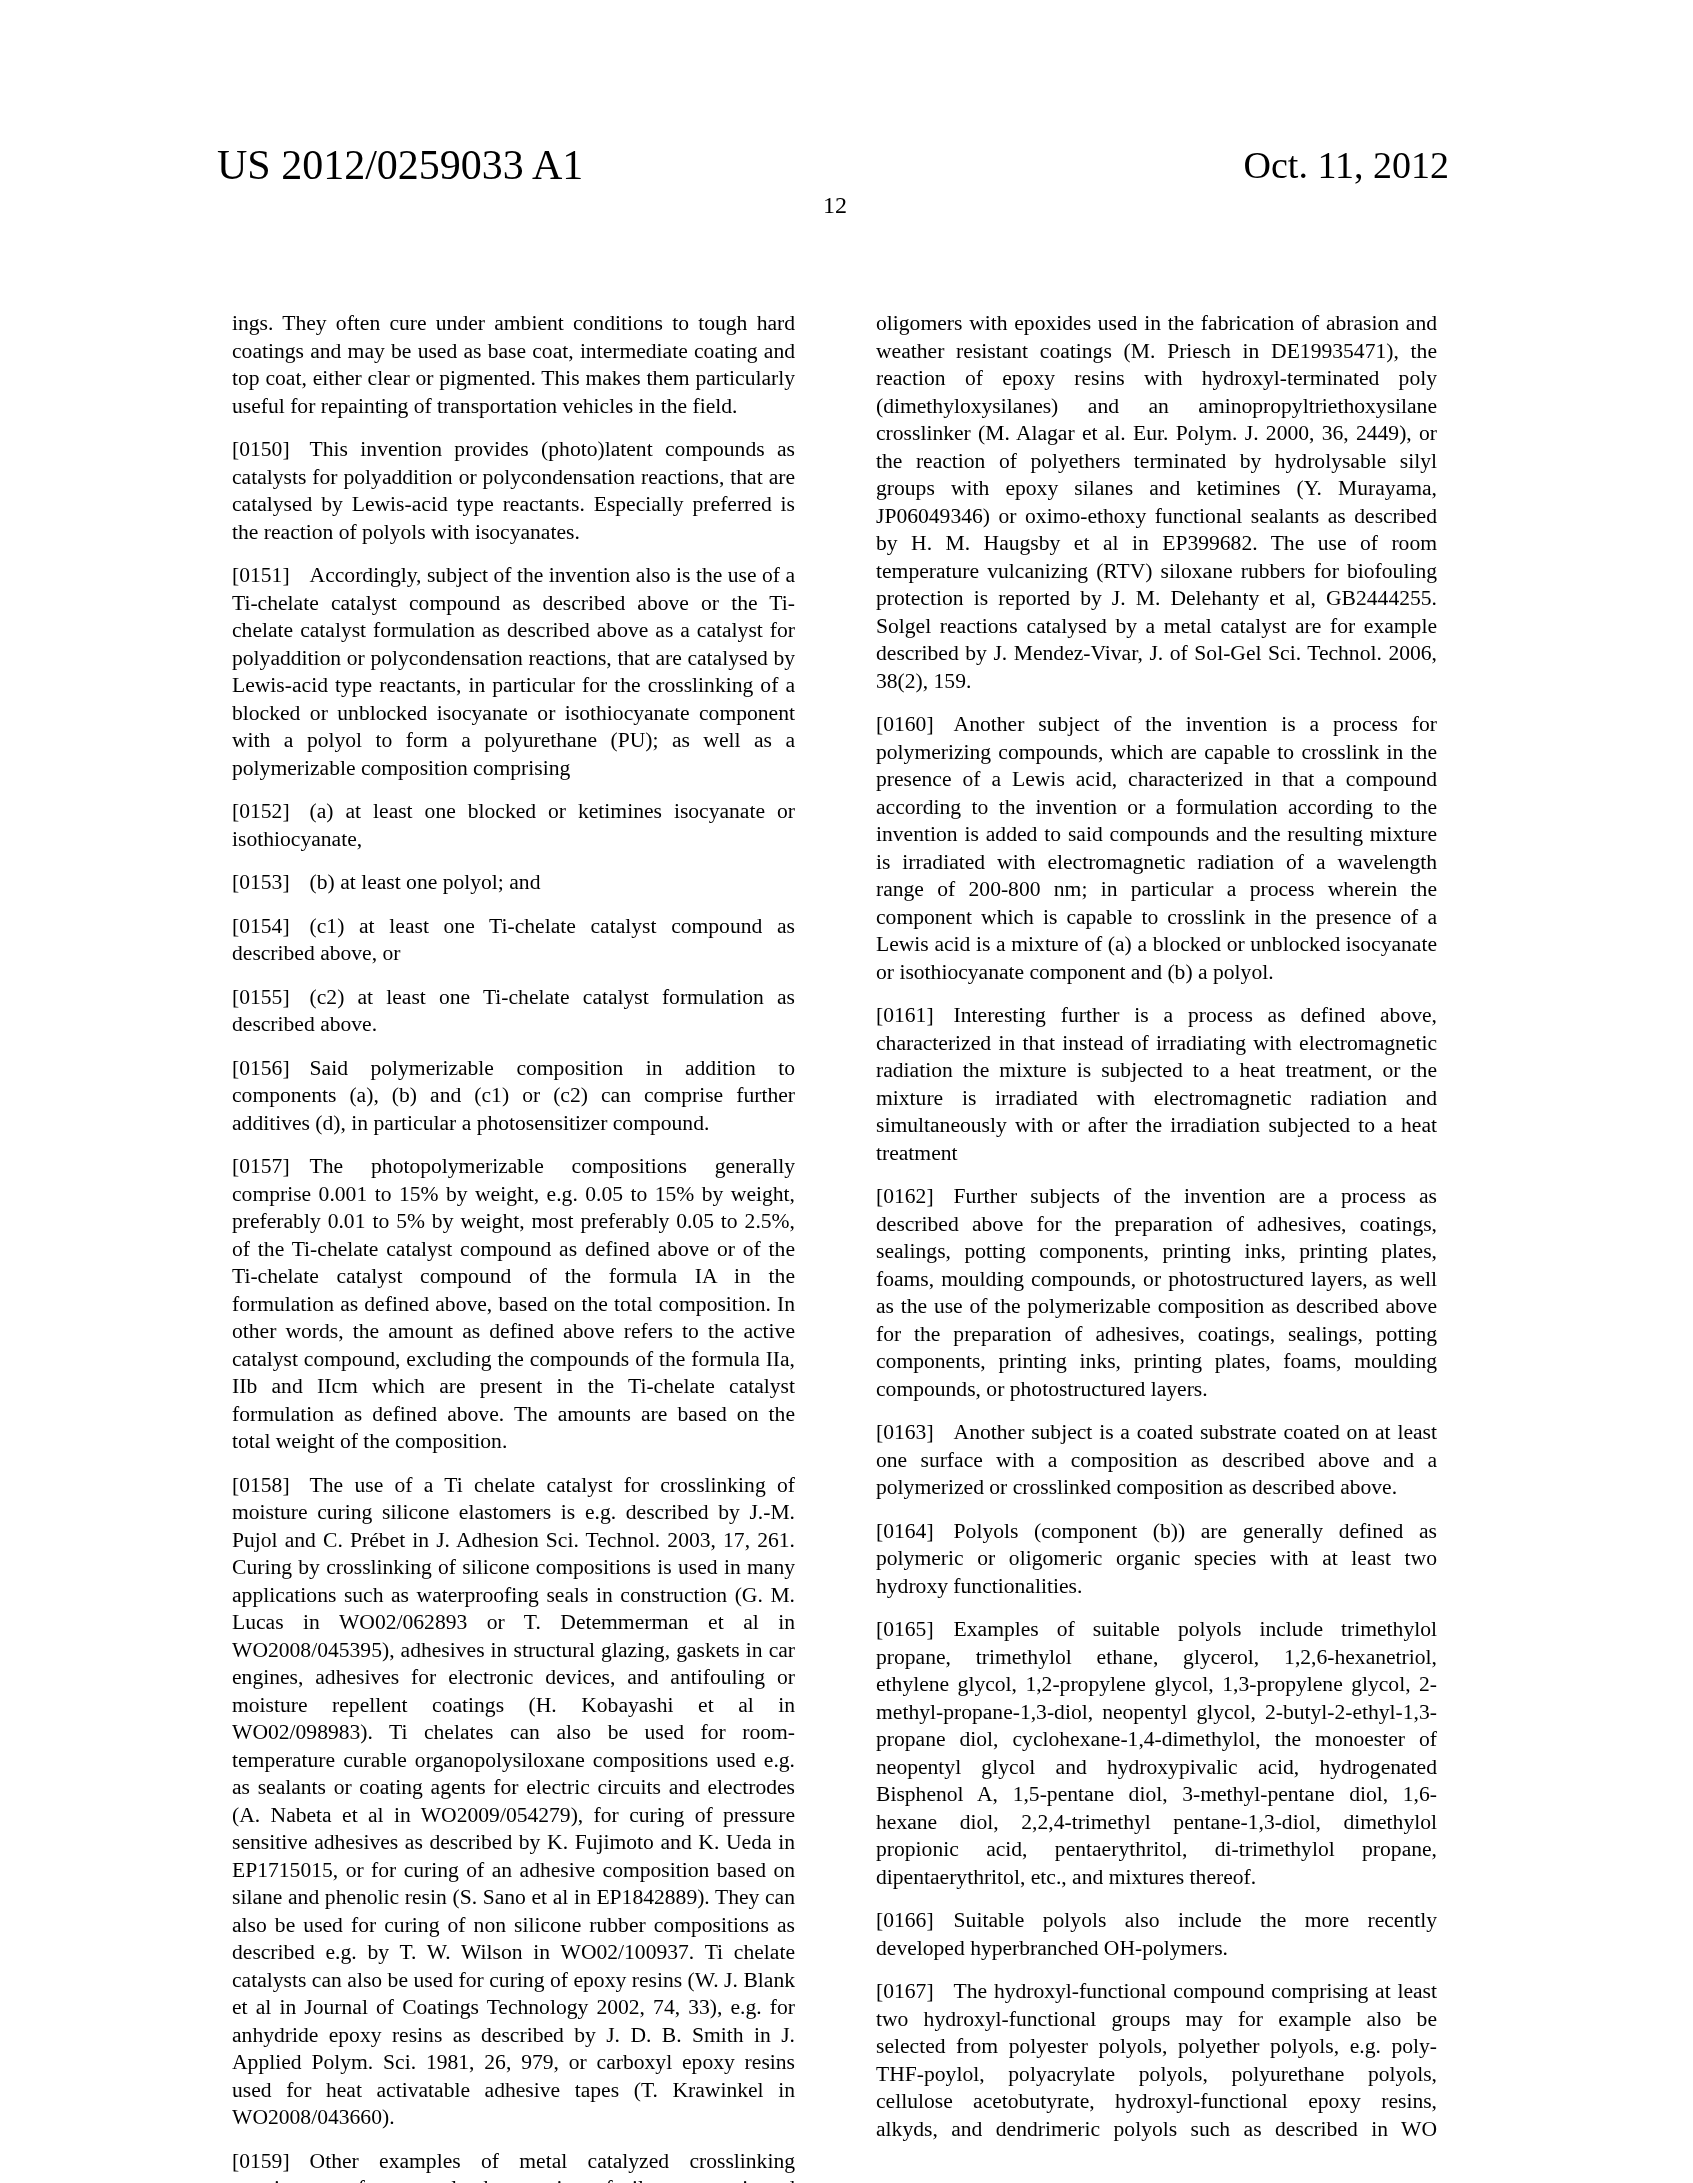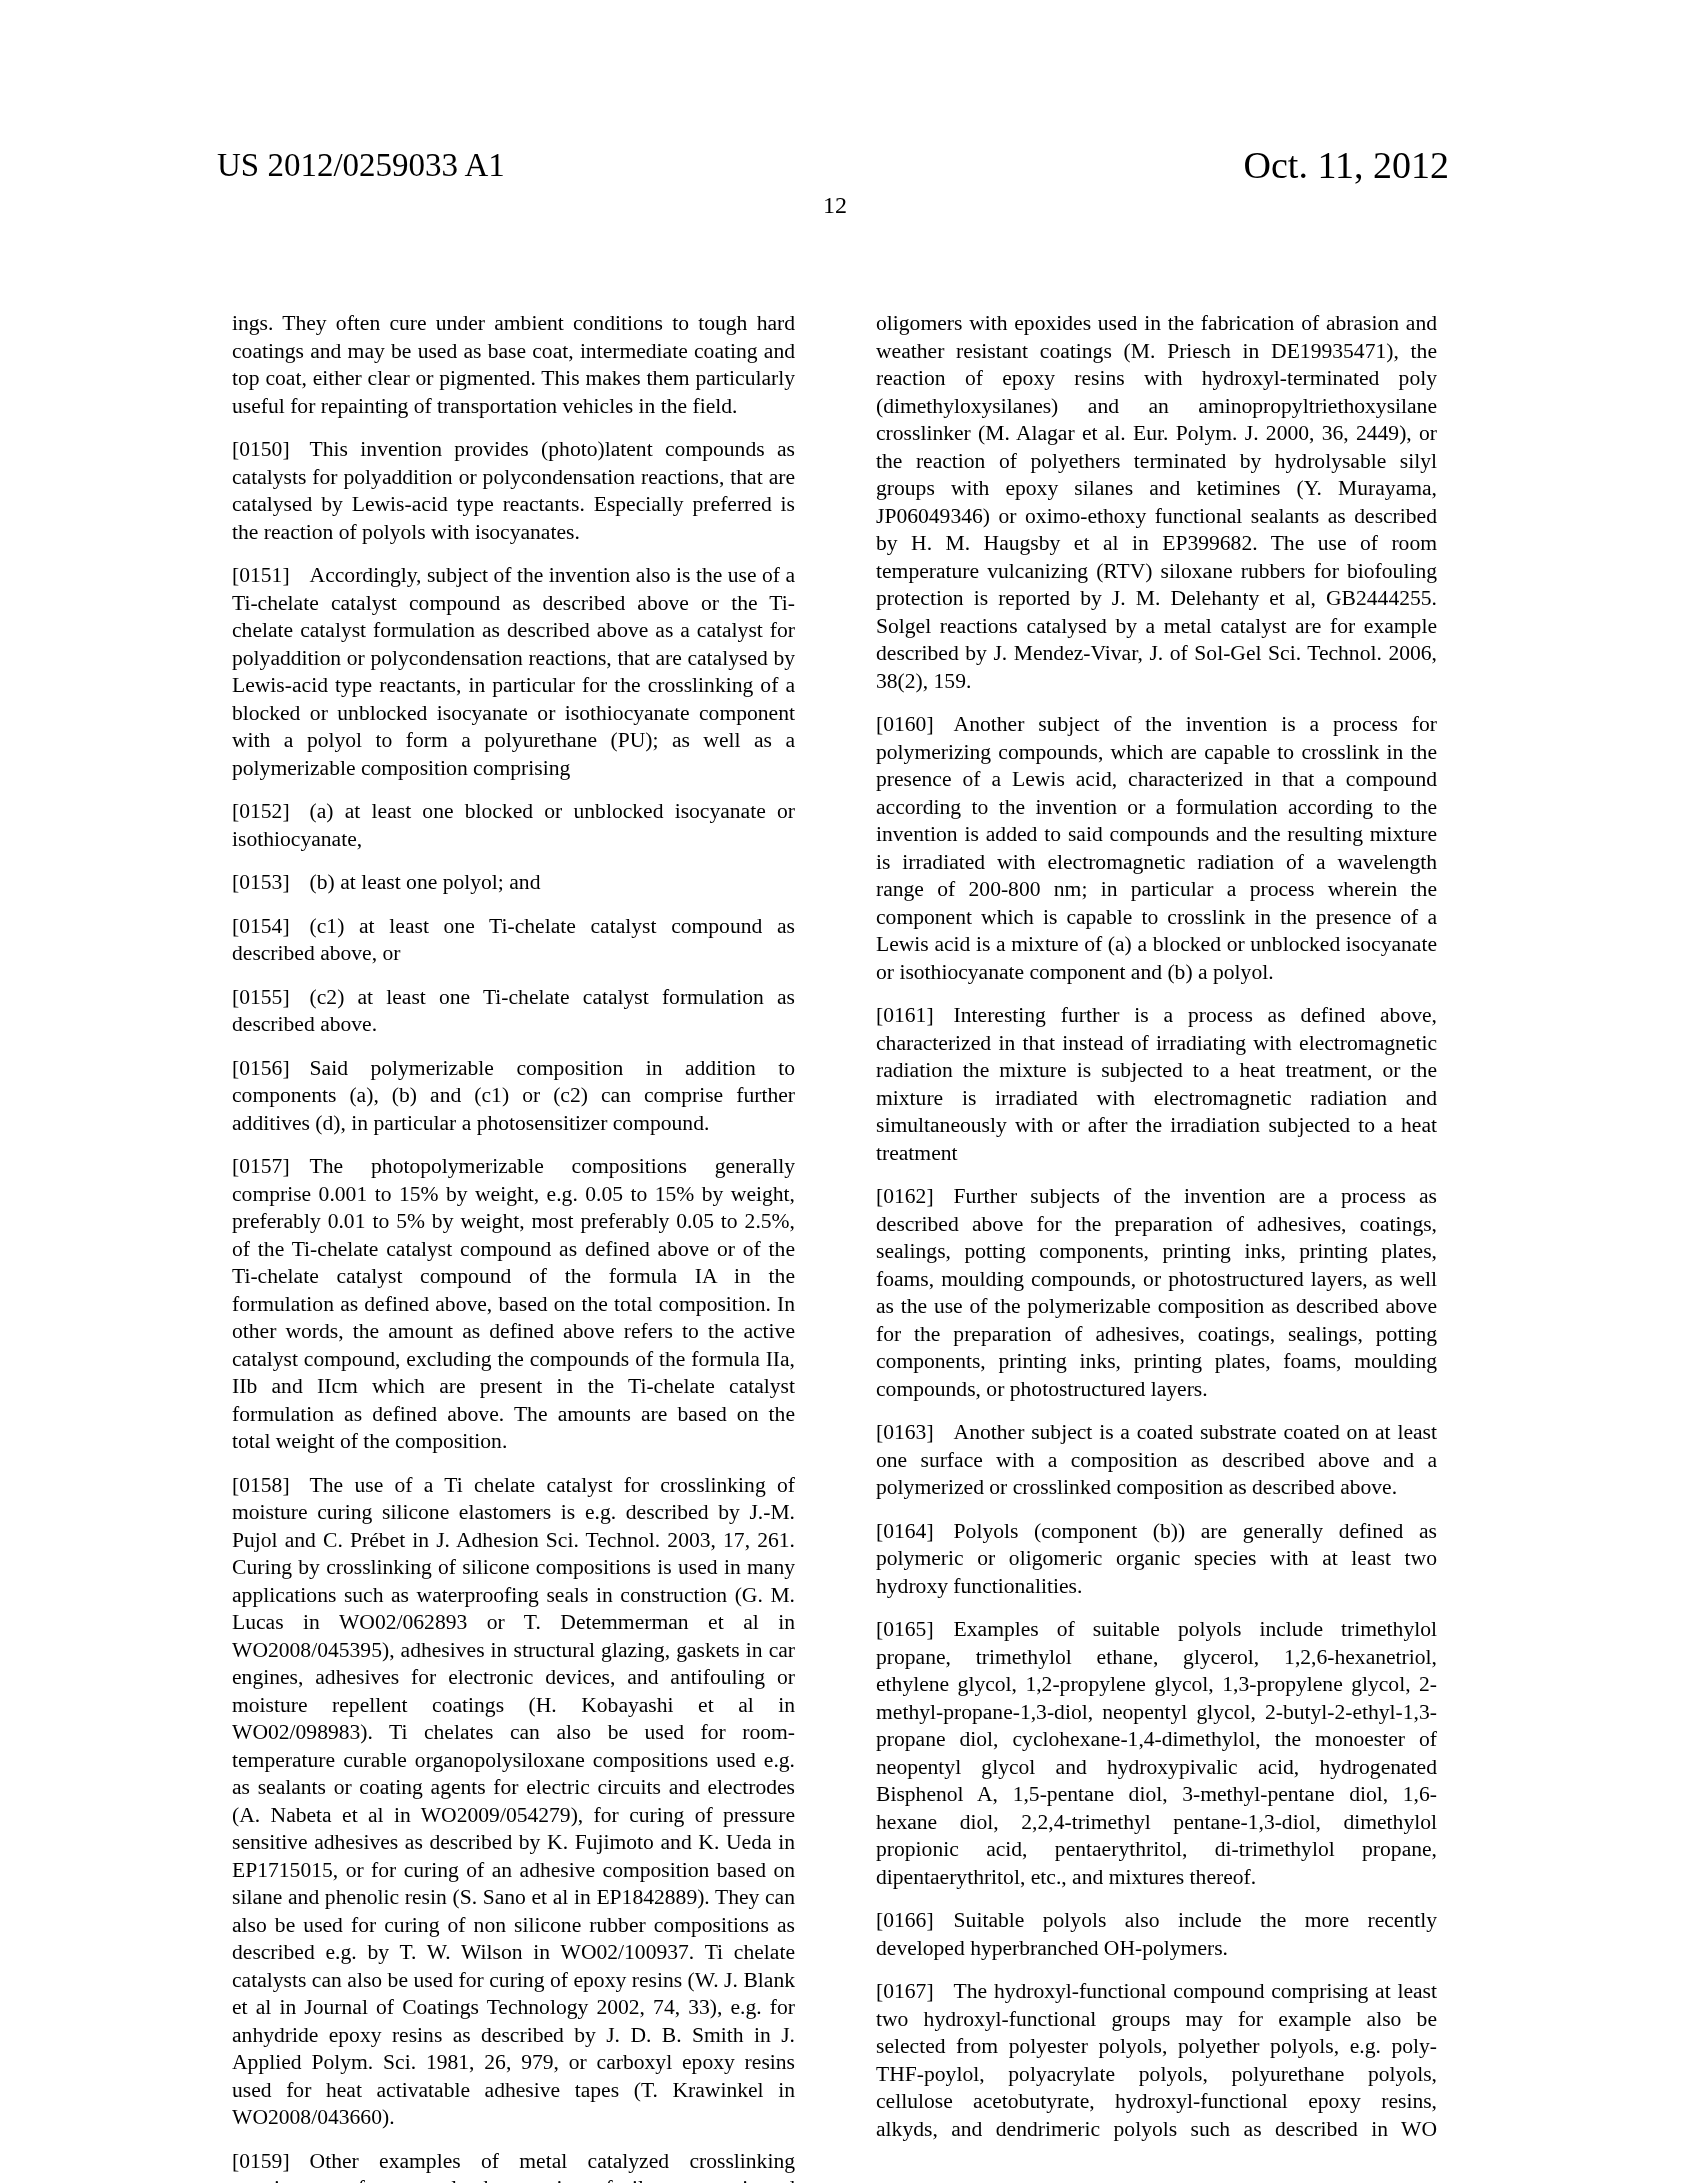--- a/index.html
+++ b/index.html
@@ -1,18 +1,18 @@
 <!DOCTYPE html>
 <html style="font-size:10.6px"><head>
 <meta charset="utf-8">
 <style>
   html, body { margin: 0; padding: 0; background: #ffffff; }
   body { width: 1694px; height: 2183px; position: relative; overflow: hidden;
          font-family: "Liberation Serif", "DejaVu Serif", serif; color: #000; }
-  .hdr-left { position: absolute; left: 217px; top: 147px; font-size: 33px; line-height: 37px; white-space: nowrap; }
+  .hdr-left { position: absolute; left: 217px; top: 147px; font-size: 42px; line-height: 37px; white-space: nowrap; }
   .hdr-right { position: absolute; right: 245px; top: 147px; font-size: 38px; line-height: 37px; white-space: nowrap; }
   .page-num { position: absolute; left: 0; width: 1670px; text-align: center; top: 187px; font-size: 24px; line-height: 37px; }
   .col { position: absolute; top: 294px; font-size: 21.6px; line-height: 27.5px;
          text-align: justify; hyphens: none; }
   .col.left { left: 216px; width: 595px; }
   .col.right { left: 860px; width: 593px; }
   .para { margin: 16px; }
   .para + .para { margin-top: 1.3px; }
   .pnum { font-weight: normal; margin-right: 20px; }
   .para.last-left { text-align-last: justify; }
@@ -23,21 +23,21 @@
 <div>
   <div class="hdr-left">US 2012/0259033 A1</div>
   <div class="hdr-right">Oct. 11, 2012</div>
   <div class="page-num">12</div>
 </div>
 
 <div class="col left" id="col-left">
     <p class="para"><span>ings. They often cure under ambient conditions to tough hard coatings and may be used as base coat, intermediate coating and top coat, either clear or pigmented. This makes them particularly useful for repainting of transportation vehicles in the field.</span></p>
     <p class="para"><span class="pnum">[0150]</span><span>This invention provides (photo)latent compounds as catalysts for polyaddition or polycondensation reactions, that are catalysed by Lewis-acid type reactants. Especially preferred is the reaction of polyols with isocyanates.</span></p>
     <p class="para"><span class="pnum">[0151]</span><span>Accordingly, subject of the invention also is the use of a Ti-chelate catalyst compound as described above or the Ti-chelate catalyst formulation as described above as a catalyst for polyaddition or polycondensation reactions, that are catalysed by Lewis-acid type reactants, in particular for the crosslinking of a blocked or unblocked isocyanate or isothiocyanate component with a polyol to form a polyurethane (PU); as well as a polymerizable composition comprising</span></p>
-    <p class="para"><span class="pnum">[0152]</span><span>(a) at least one blocked or unblocked isocyanate or isothiocyanate,</span></p>
+    <p class="para"><span class="pnum">[0152]</span><span>(a) at least one blocked or ketimines isocyanate or isothiocyanate,</span></p>
     <p class="para"><span class="pnum">[0153]</span><span>(b) at least one polyol; and</span></p>
     <p class="para"><span class="pnum">[0154]</span><span>(c1) at least one Ti-chelate catalyst compound as described above, or</span></p>
     <p class="para"><span class="pnum">[0155]</span><span>(c2) at least one Ti-chelate catalyst formulation as described above.</span></p>
     <p class="para"><span class="pnum">[0156]</span><span>Said polymerizable composition in addition to components (a), (b) and (c1) or (c2) can comprise further additives (d), in particular a photosensitizer compound.</span></p>
     <p class="para"><span class="pnum">[0157]</span><span>The photopolymerizable compositions generally comprise 0.001 to 15% by weight, e.g. 0.05 to 15% by weight, preferably 0.01 to 5% by weight, most preferably 0.05 to 2.5%, of the Ti-chelate catalyst compound as defined above or of the Ti-chelate catalyst compound of the formula IA in the formulation as defined above, based on the total composition. In other words, the amount as defined above refers to the active catalyst compound, excluding the compounds of the formula IIa, IIb and IIcm which are present in the Ti-chelate catalyst formulation as defined above. The amounts are based on the total weight of the composition.</span></p>
     <p class="para"><span class="pnum">[0158]</span><span>The use of a Ti chelate catalyst for crosslinking of moisture curing silicone elastomers is e.g. described by J.-M. Pujol and C. Prébet in J. Adhesion Sci. Technol. 2003, 17, 261. Curing by crosslinking of silicone compositions is used in many applications such as waterproofing seals in construction (G. M. Lucas in WO02/062893 or T. Detemmerman et al in WO2008/045395), adhesives in structural glazing, gaskets in car engines, adhesives for electronic devices, and antifouling or moisture repellent coatings (H. Kobayashi et al in WO02/098983). Ti chelates can also be used for room-temperature curable organopolysiloxane compositions used e.g. as sealants or coating agents for electric circuits and electrodes (A. Nabeta et al in WO2009/054279), for curing of pressure sensitive adhesives as described by K. Fujimoto and K. Ueda in EP1715015, or for curing of an adhesive composition based on silane and phenolic resin (S. Sano et al in EP1842889). They can also be used for curing of non silicone rubber compositions as described e.g. by T. W. Wilson in WO02/100937. Ti chelate catalysts can also be used for curing of epoxy resins (W. J. Blank et al in Journal of Coatings Technology 2002, 74, 33), e.g. for anhydride epoxy resins as described by J. D. B. Smith in J. Applied Polym. Sci. 1981, 26, 979, or carboxyl epoxy resins used for heat activatable adhesive tapes (T. Krawinkel in WO2008/043660).</span></p>
     <p class="para last-left"><span class="pnum">[0159]</span><span>Other examples of metal catalyzed crosslinking reactions are for example the reaction of siloxane-terminated</span></p>
   </div>
 <div class="col right" id="col-right">
     <p class="para"><span>oligomers with epoxides used in the fabrication of abrasion and weather resistant coatings (M. Priesch in DE19935471), the reaction of epoxy resins with hydroxyl-terminated poly (dimethyloxysilanes) and an aminopropyltriethoxysilane crosslinker (M. Alagar et al. Eur. Polym. J. 2000, 36, 2449), or the reaction of polyethers terminated by hydrolysable silyl groups with epoxy silanes and ketimines (Y. Murayama, JP06049346) or oximo-ethoxy functional sealants as described by H. M. Haugsby et al in EP399682. The use of room temperature vulcanizing (RTV) siloxane rubbers for biofouling protection is reported by J. M. Delehanty et al, GB2444255. Solgel reactions catalysed by a metal catalyst are for example described by J. Mendez-Vivar, J. of Sol-Gel Sci. Technol. 2006, 38(2), 159.</span></p>

